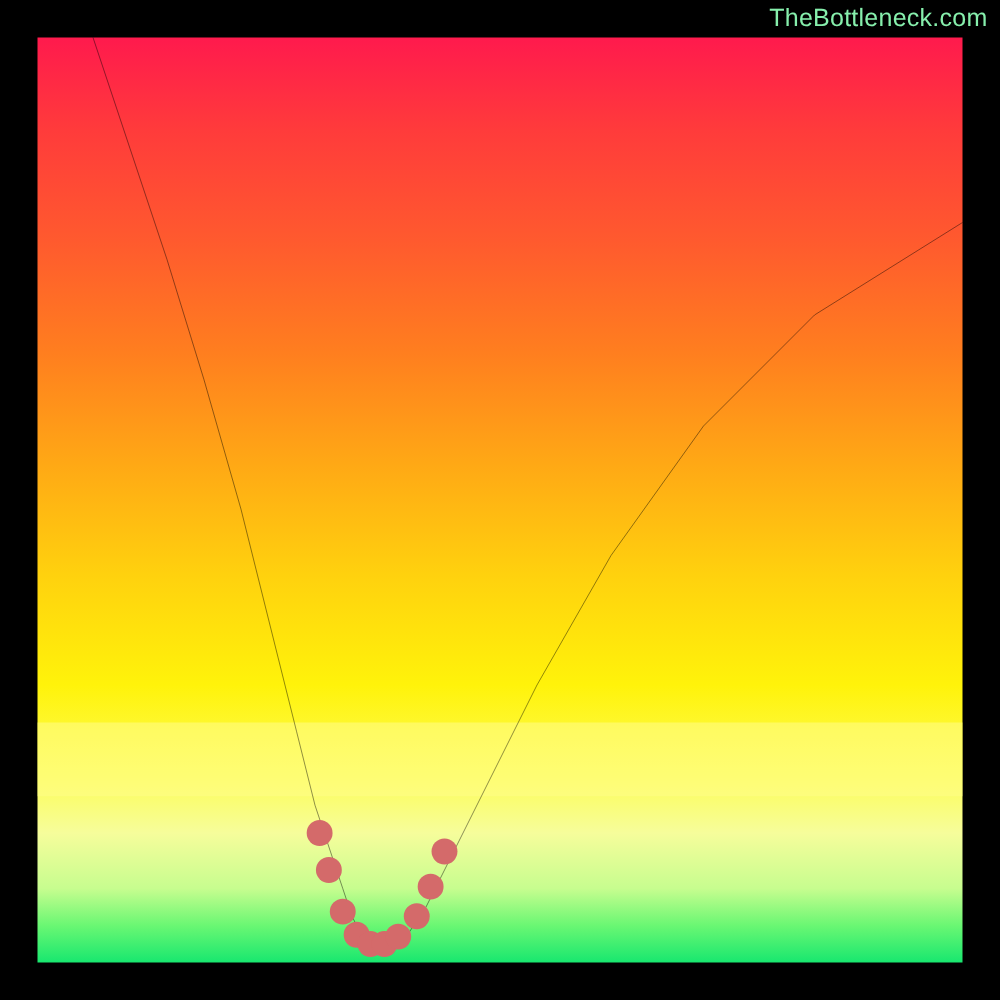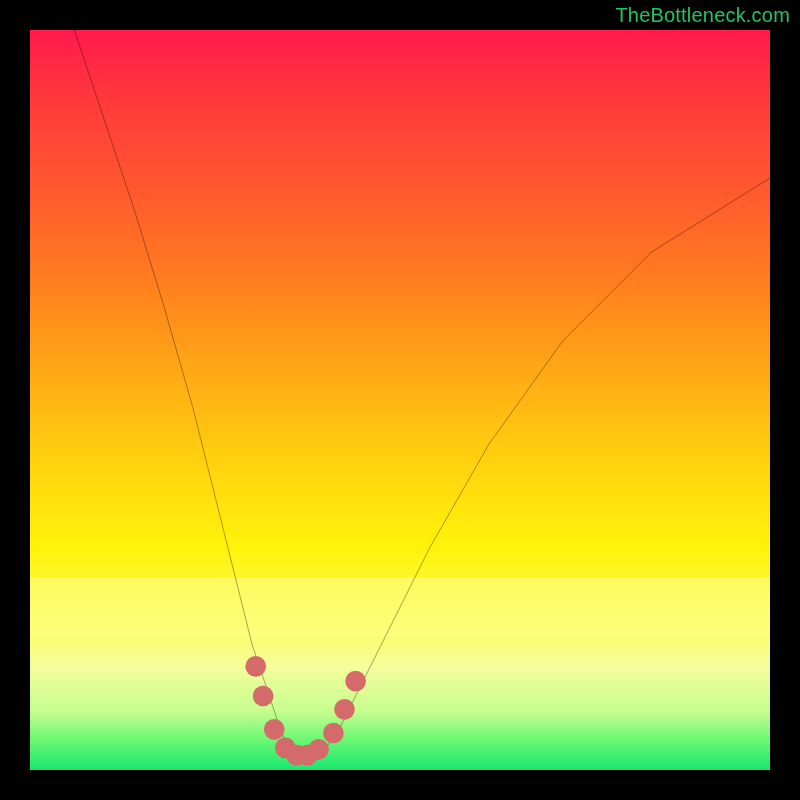--- a/index.html
+++ b/index.html
@@ -42,21 +42,21 @@
     position: absolute;
     left: 0;
     width: 100%;
     background: #fffd8a;
     opacity: 0.55;
   }
   .watermark {
     position: absolute;
     top: 4px;
     right: 10px;
-    color: #22c55e;
+    color: #86efac;
     font-size: 20px;
     font-weight: 500;
     letter-spacing: 0.2px;
     user-select: none;
   }
   svg.curve {
     position: absolute;
     left: 0;
     top: 0;
     width: 740px;

